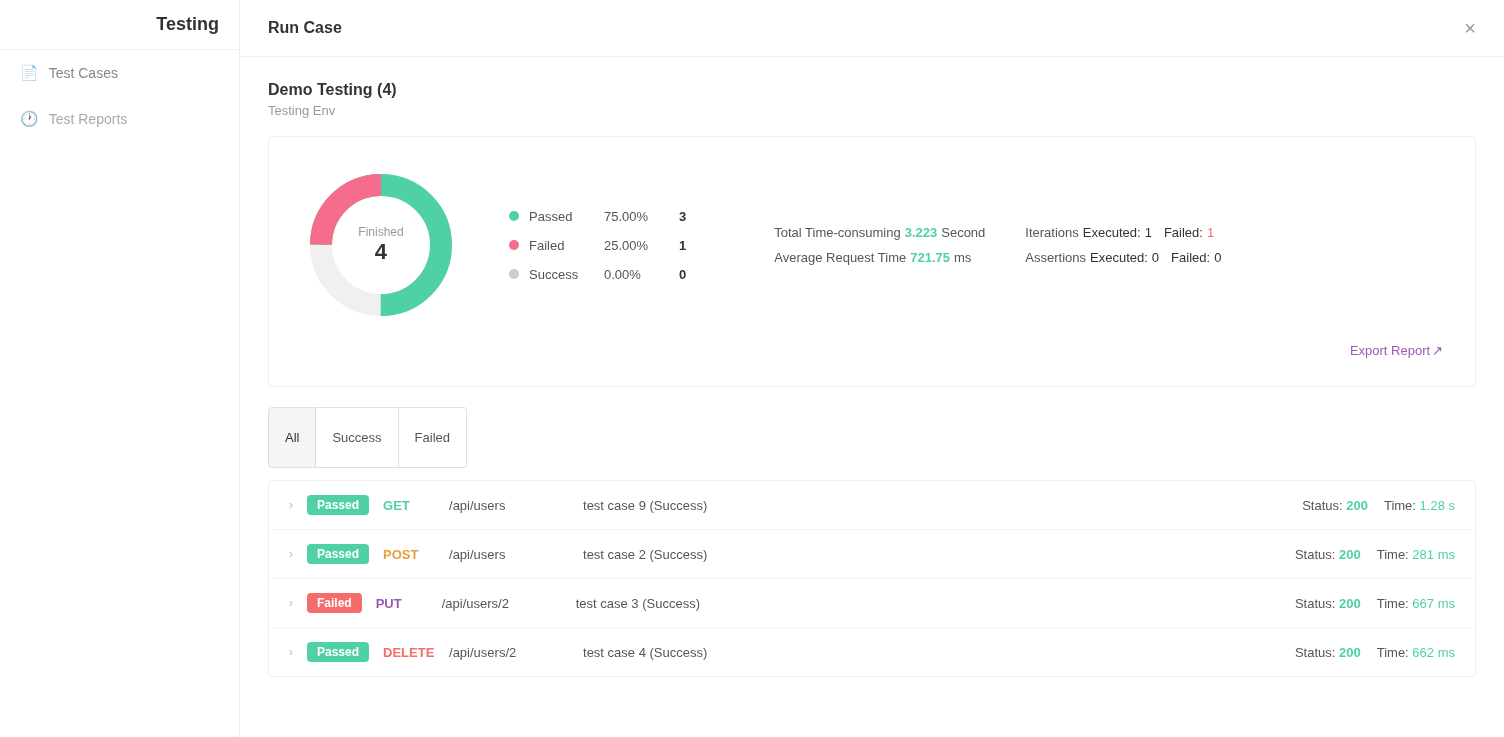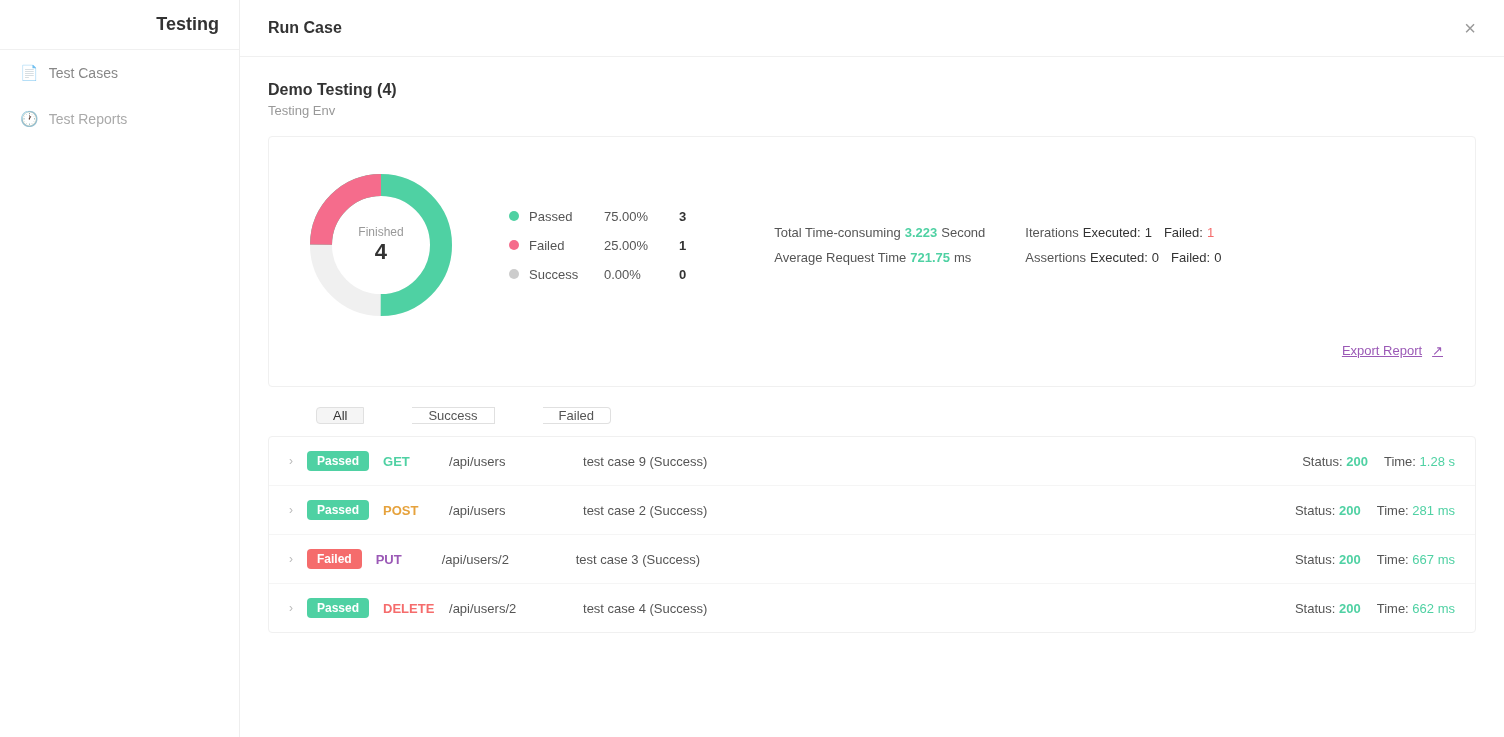--- a/index.html
+++ b/index.html
@@ -193,44 +193,42 @@
 
     
     .export-row {
       display: flex;
       justify-content: flex-end;
       margin-top: 18px;
     }
     .export-btn {
       display: flex;
       align-items: center;
-      gap: 10px;
+      gap: 2px;
       color: #9b59b6;
       font-size: 13px;
       cursor: pointer;
       background: none;
       border: none;
-      text-decoration: underline;
     }
 
     
     .filter-tabs {
       display: flex;
       gap: 0;
       margin-top: 20px;
       margin-bottom: 0;
     }
     .filter-tab {
-      padding: 0 16px;
+      padding: 22px 16px;
       font-size: 13px;
       cursor: pointer;
       border: 1px solid #e0e0e0;
       background: #fff;
       color: #555;
-      margin-left: 48px;
     }
     .filter-tab:first-child { border-radius: 4px 0 0 4px; }
     .filter-tab:last-child { border-radius: 0 4px 4px 0; }
     .filter-tab.active {
       background: #f5f5f5;
       color: #333;
       font-weight: 500;
     }
     .filter-tab:not(:first-child) { border-left: none; }
 

